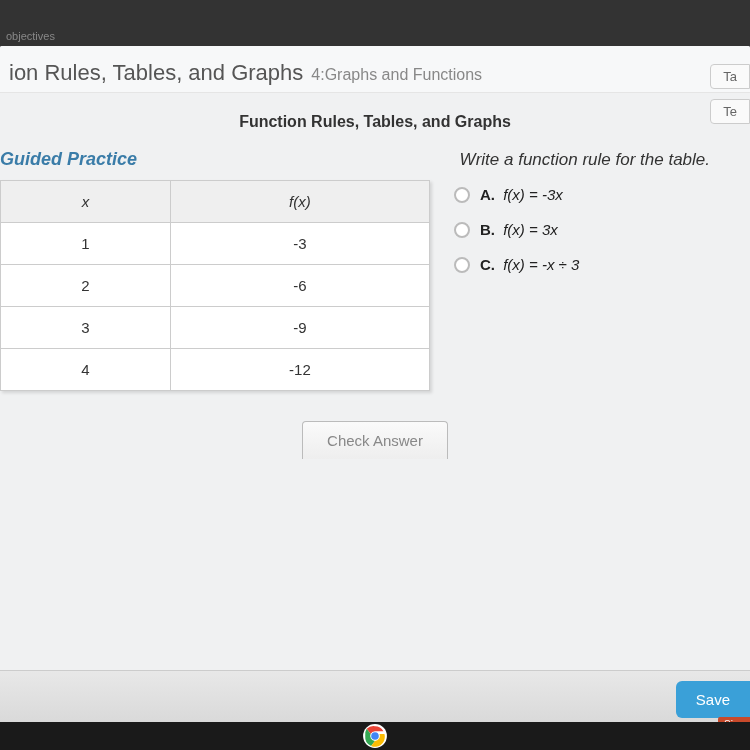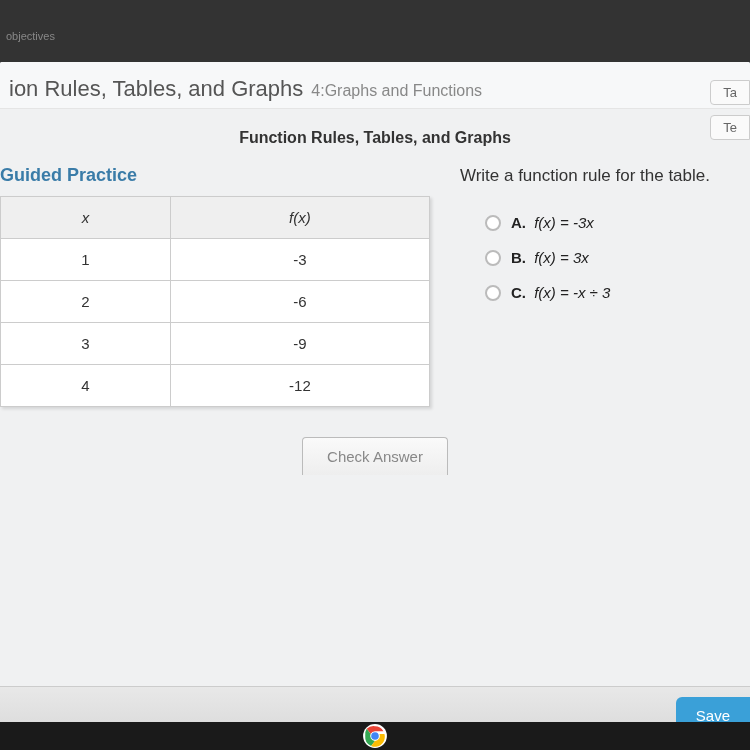--- a/index.html
+++ b/index.html
@@ -14,21 +14,21 @@
     .outer-frame {
       position: absolute;
       top: 0; left: 0; right: 0; bottom: 0;
       background: #333;
       padding: 30px 0 0 0;
     }
     .tab-label {
       color: #888;
       font-size: 11px;
       padding-left: 6px;
-      padding-bottom: 20px;
+      padding-bottom: 4px;
     }
     .screen {
       background: #f0f1f2;
       margin: 0 auto;
       width: 100%;
       height: 680px;
       border-radius: 2px;
       overflow: hidden;
       position: relative;
     }
@@ -81,20 +81,21 @@
     .subtitle {
       font-weight: 700;
       font-size: 16px;
       color: #333;
     }
     .gp-row {
       display: flex;
       justify-content: space-between;
       align-items: baseline;
       padding: 0 0 10px 0;
+      font-style: italic;
     }
     .gp-label {
       color: #3a7ca8;
       font-size: 18px;
       font-weight: 600;
     }
     .prompt {
       color: #333;
       font-size: 17px;
       padding-right: 40px;
@@ -117,25 +118,25 @@
       font-size: 15px;
       color: #333;
       font-weight: 400;
     }
     table.func th {
       background: #efefef;
       font-style: italic;
       font-weight: 500;
     }
     .choices {
-      padding-left: 55px;
+      padding-left: 24px;
       display: flex;
       flex-direction: column;
       gap: 18px;
-      margin-top: 18px;
+      margin-top: 6px;
     }
     .choice {
       display: flex;
       align-items: center;
       gap: 10px;
       font-size: 15px;
       color: #222;
     }
     .radio {
       width: 16px; height: 16px;

